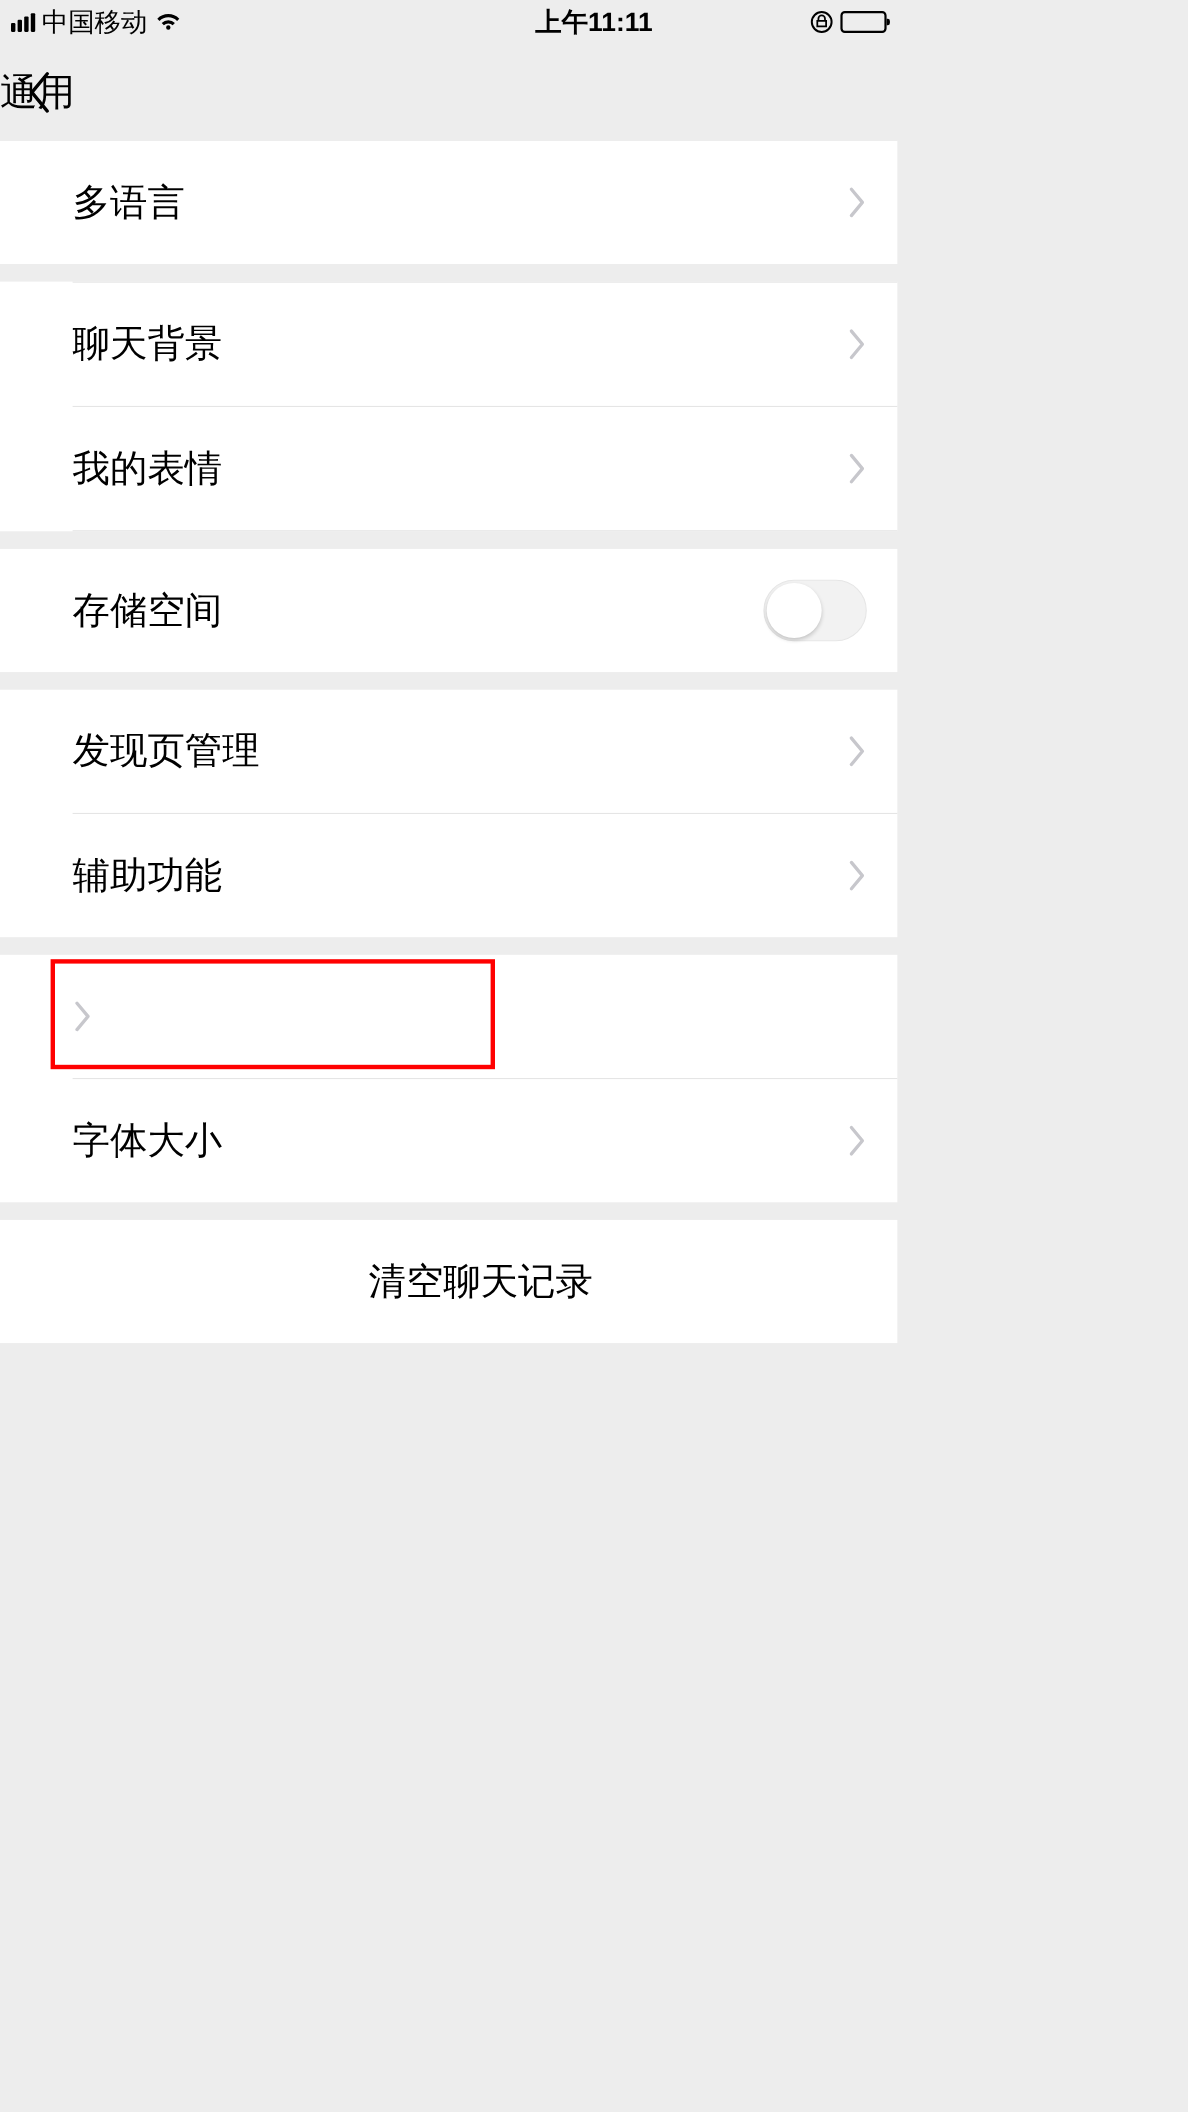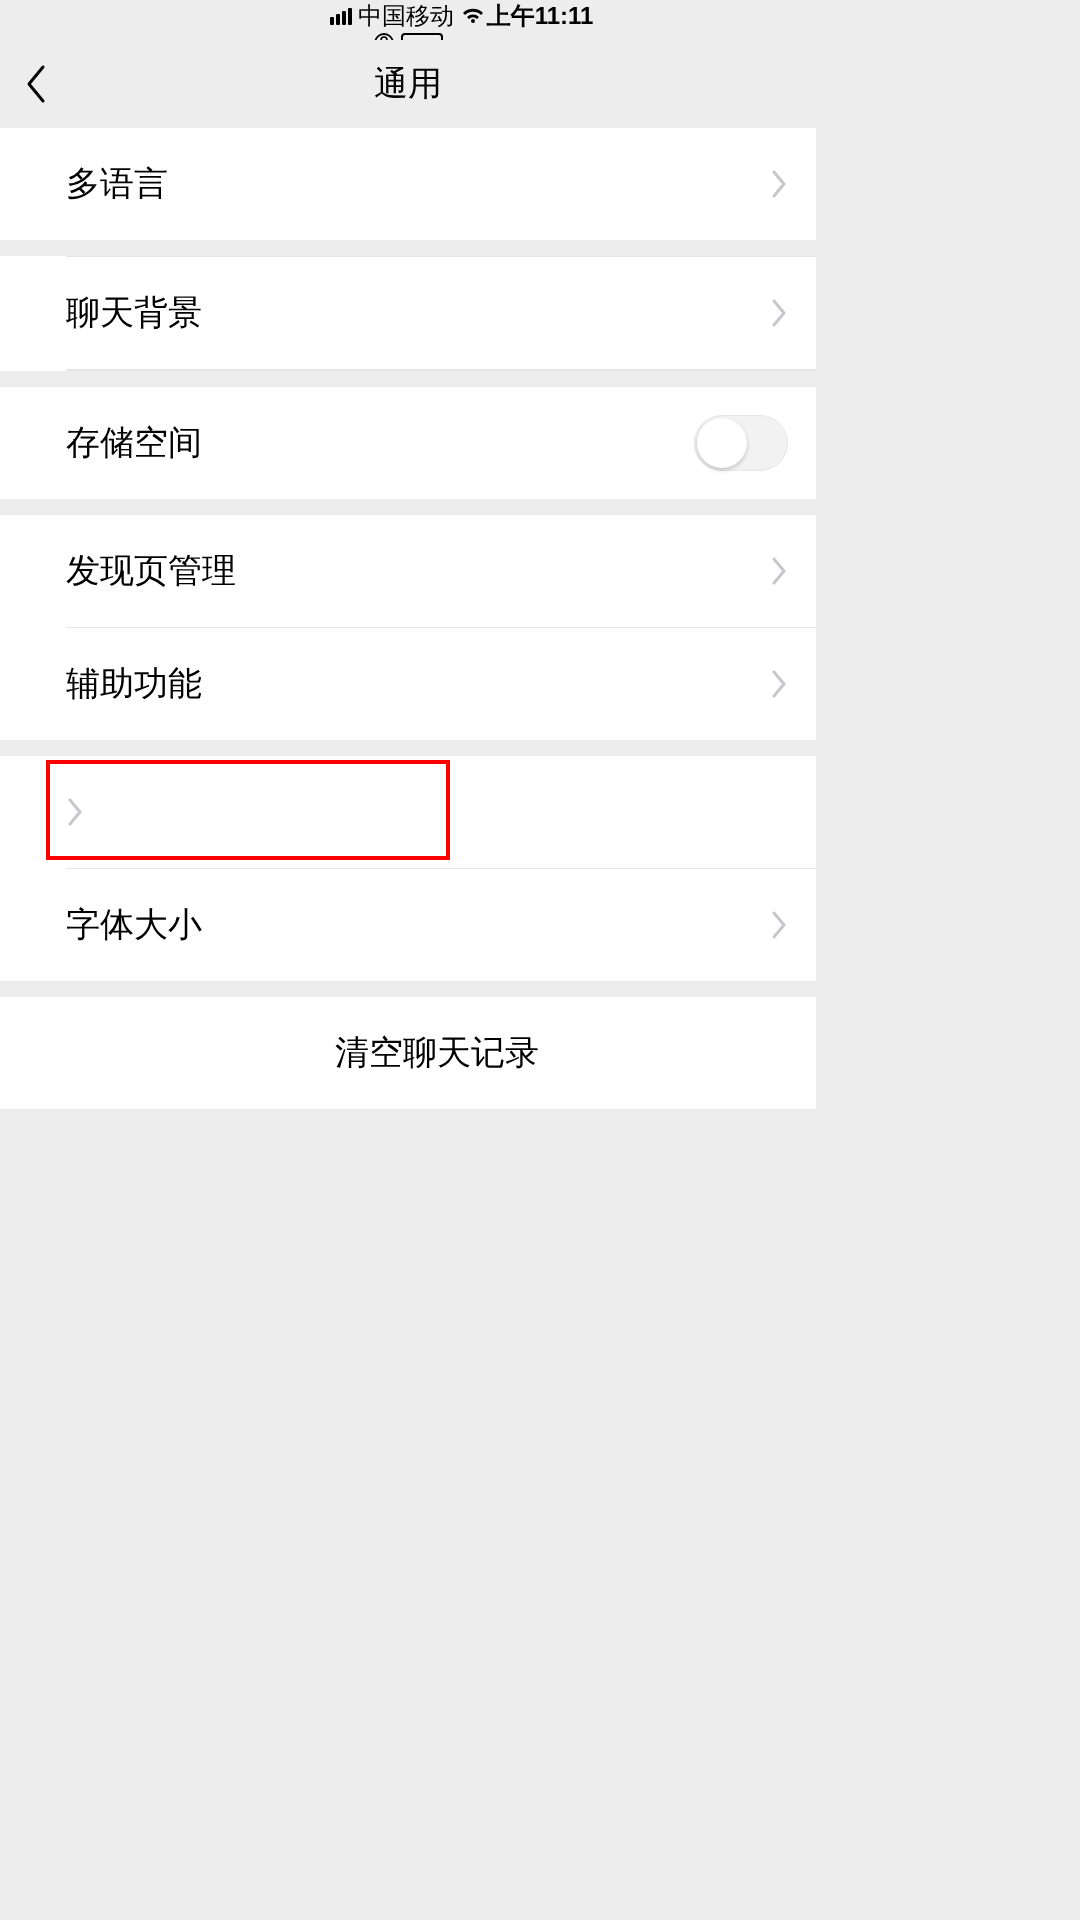--- a/index.html
+++ b/index.html
@@ -14,21 +14,20 @@
       color: #000;
     }
     .status-bar {
       height: 40px;
       display: flex;
       align-items: center;
       justify-content: space-between;
       padding: 0 10px;
       font-size: 24px;
       font-weight: 500;
-      flex-direction: column;
     }
     .status-left {
       display: flex;
       align-items: center;
       gap: 6px;
     }
     .status-center {
       position: absolute;
       left: 50%;
       transform: translateX(-50%);
@@ -91,21 +90,21 @@
       height: 88px;
       display: flex;
       align-items: center;
       justify-content: center;
       position: absolute;
       left: 0;
     }
     .back-btn svg { display: block; }
     .nav-title {
       flex: 1;
-      text-align: center;
+      text-align: left;
       font-size: 34px;
       font-weight: 500;
     }
     .group {
       background: #fff;
       margin-bottom: 16px;
       padding-left: 40px;
     }
     .row {
       min-height: 112px;
@@ -215,20 +214,28 @@
       <div class="divider"></div>
       <div class="row">
         <span class="row-label">聊天背景</span>
         <span class="chevron">
           <svg width="18" height="32" viewBox="0 0 18 32">
             <path d="M4 4l10 12L4 28" fill="none" stroke="#c7c7cc" stroke-width="3" stroke-linecap="round" stroke-linejoin="round"></path>
           </svg>
         </span>
       </div>
       <div class="divider"></div>
+      <div class="row">
+        <span class="row-label">我的表情</span>
+        <span class="chevron">
+          <svg width="18" height="32" viewBox="0 0 18 32">
+            <path d="M4 4l10 12L4 28" fill="none" stroke="#c7c7cc" stroke-width="3" stroke-linecap="round" stroke-linejoin="round"></path>
+          </svg>
+        </span>
+      </div>
       <div class="divider"></div>
     </div>
     <div class="group">
       <div class="row">
         <span class="row-label">存储空间</span>
         <span class="toggle">
           <span class="toggle-knob"></span>
         </span>
       </div>
     </div>

